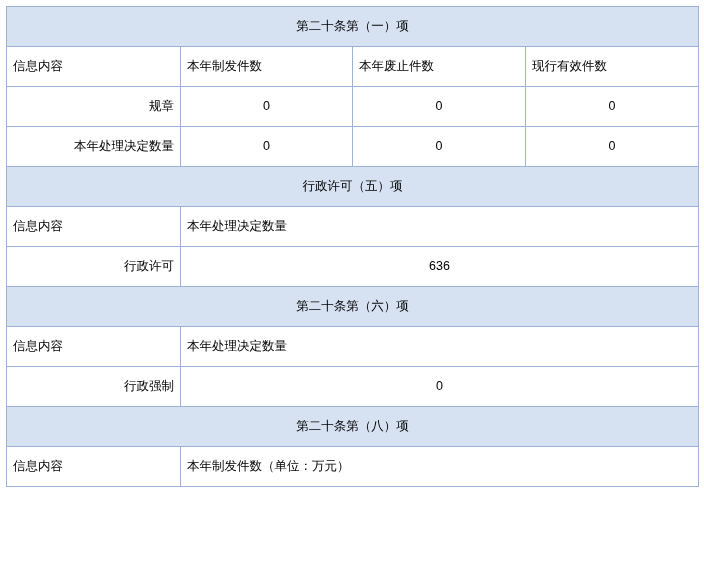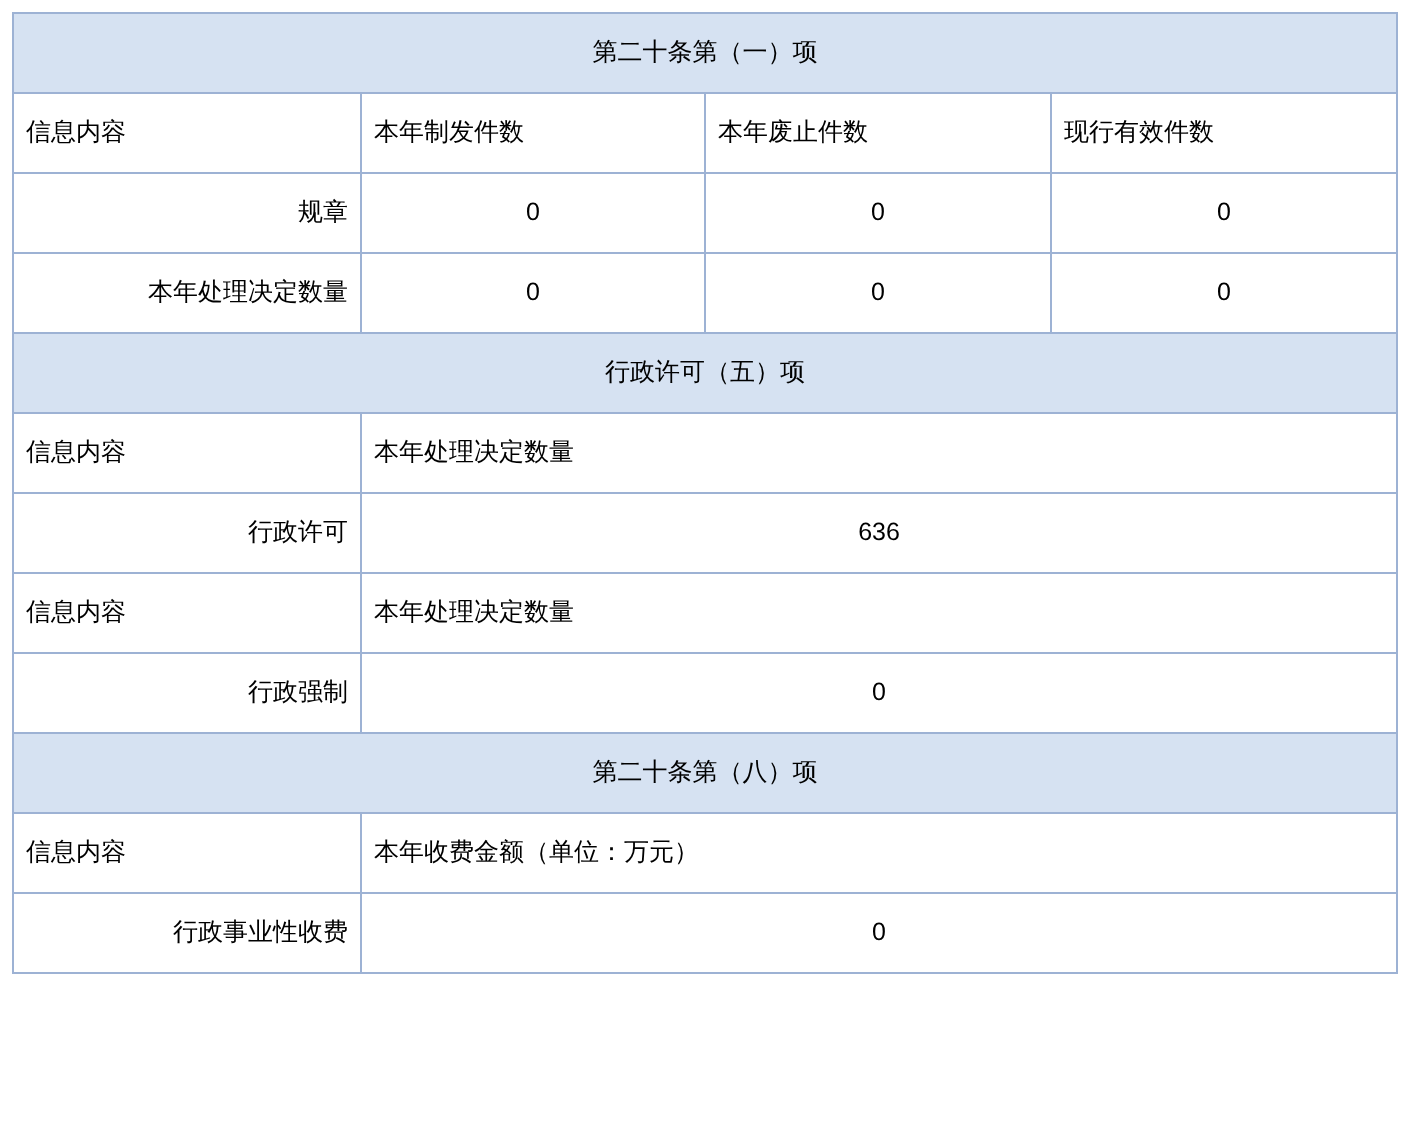--- a/index.html
+++ b/index.html
@@ -98,34 +98,33 @@
       <tr>
         <td class="hdr">信息内容</td>
         <td class="hdr" colspan="3">本年处理决定数量</td>
       </tr>
       <tr>
         <td class="rowlabel">行政许可</td>
         <td class="val" colspan="3">636</td>
       </tr>
 
       <tr>
+        <td class="section" colspan="4">第二十条第（六）项</td>
+      </tr>
+      <tr>
         <td class="hdr">信息内容</td>
         <td class="hdr" colspan="3">本年处理决定数量</td>
       </tr>
       <tr>
         <td class="rowlabel">行政强制</td>
         <td class="val" colspan="3">0</td>
       </tr>
 
       <tr>
         <td class="section" colspan="4">第二十条第（八）项</td>
       </tr>
       <tr>
         <td class="hdr">信息内容</td>
-        <td class="hdr" colspan="3">本年收费金额（单位：万元）</td>
-      </tr>
-      <tr>
-        <td class="rowlabel">行政事业性收费</td>
-        <td class="val" colspan="3">0</td>
+        <td class="hdr" colspan="3">本年制发件数（单位：万元）</td>
       </tr>
     </tbody>
   </table>
 </div>
 
 </body></html>

